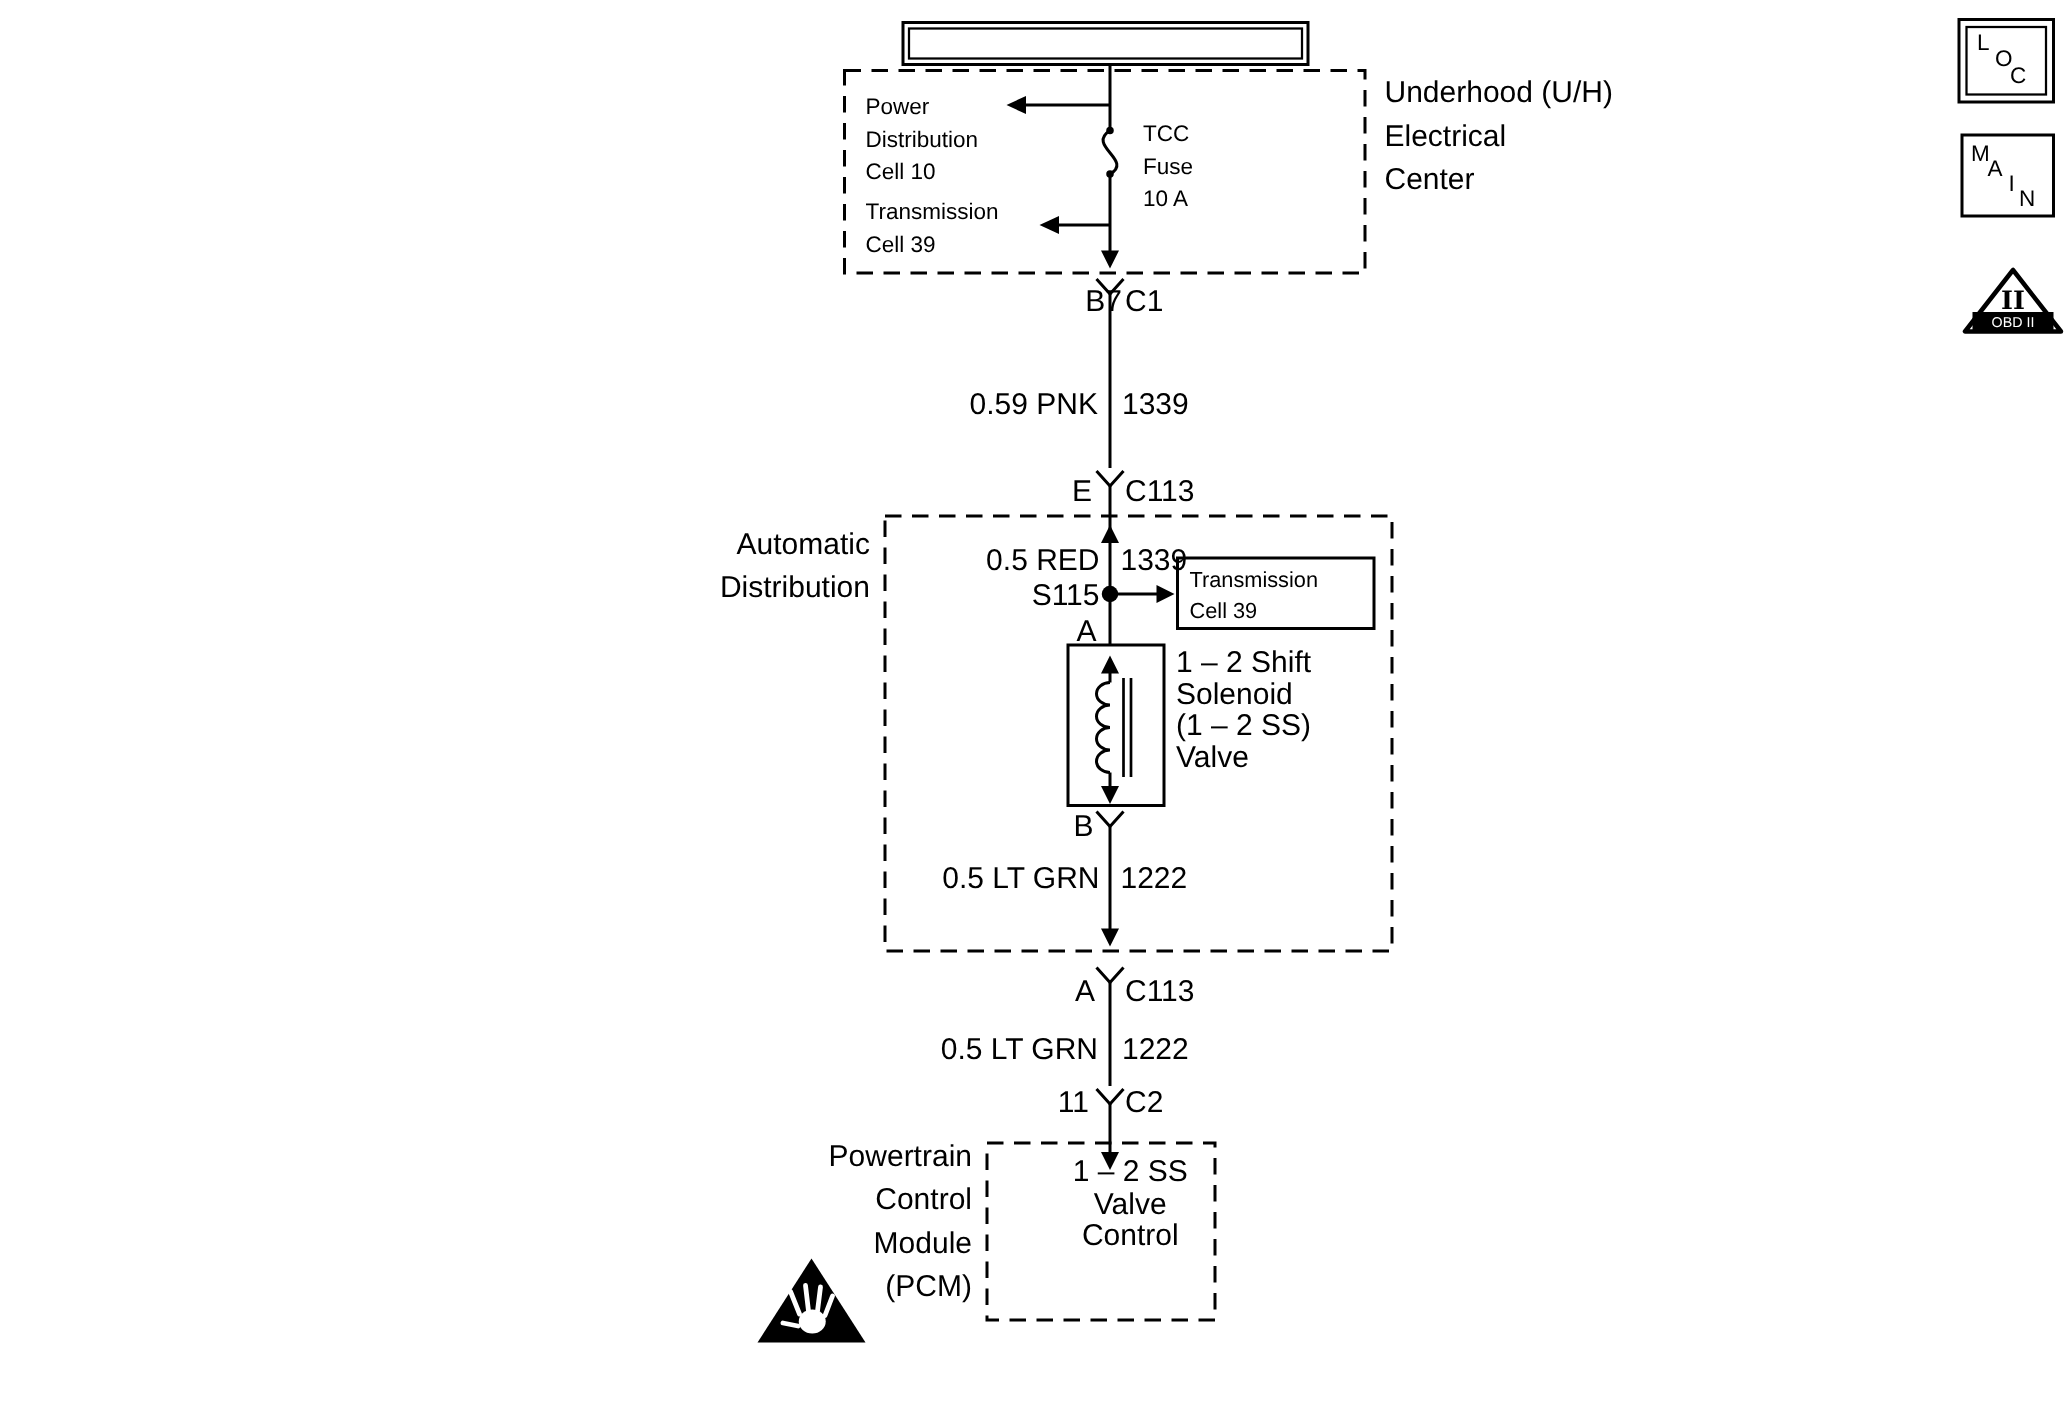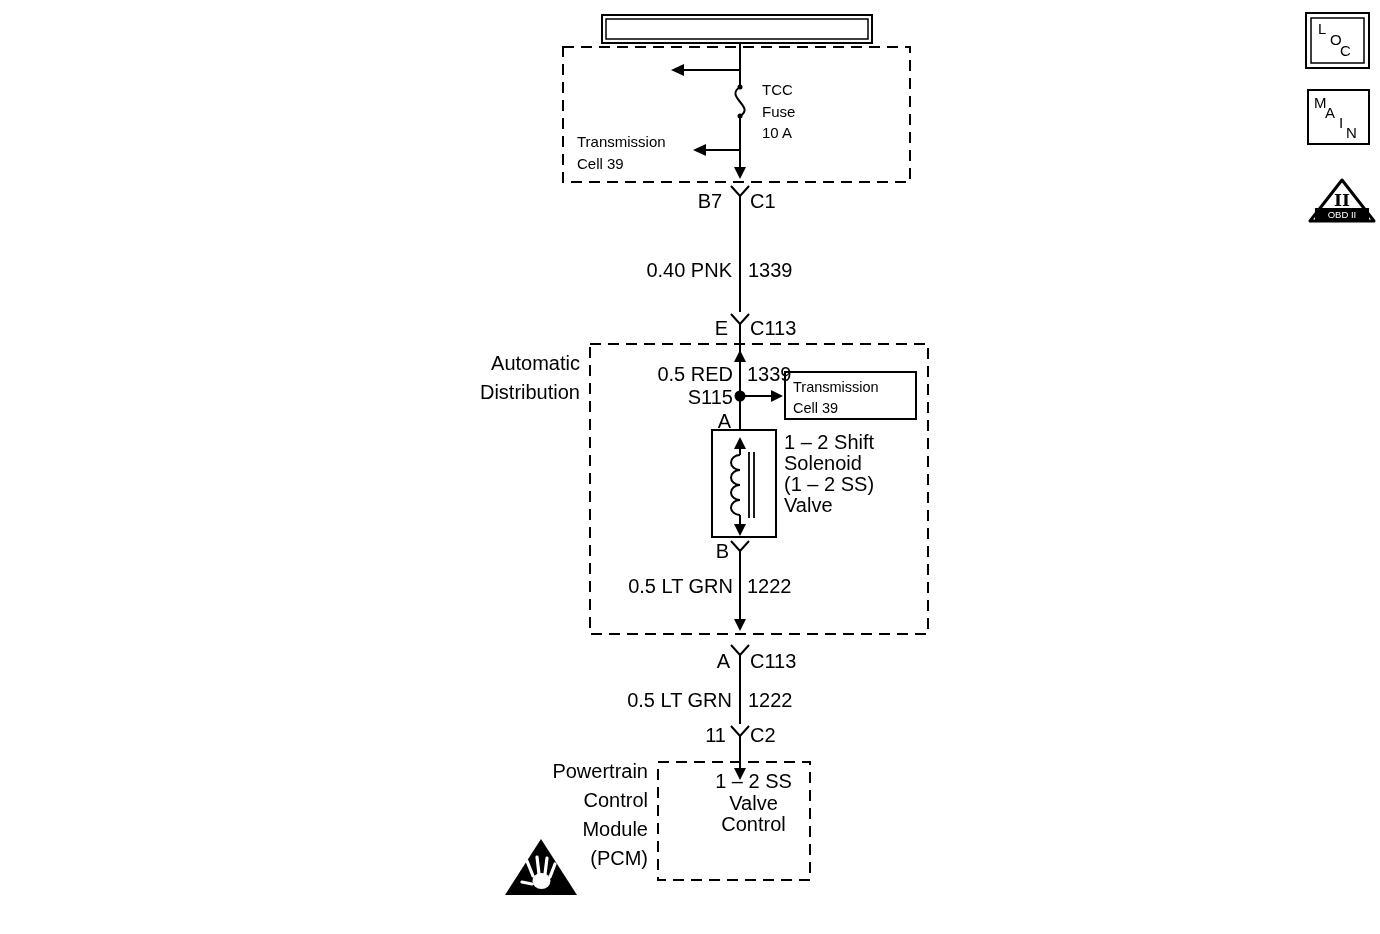--- a/index.html
+++ b/index.html
@@ -120,33 +120,39 @@
 
     <g>
       <rect x="1306" y="13" width="63" height="55" fill="none" stroke="#000" stroke-width="2"></rect>
       <rect x="1311" y="18" width="53" height="45" fill="none" stroke="#000" stroke-width="1.5"></rect>
     </g>
 
     <rect x="1308" y="90" width="61" height="54" fill="none" stroke="#000" stroke-width="2"></rect>
   </svg>
 
 
-
+  <div class="lbl f20" style="left:923px; top:48px; width:230px;">Underhood (U/H)
+Electrical
+Center</div>
+
+  <div class="lbl f15" style="left:577px; top:61px; width:120px;">Power
+Distribution
+Cell 10</div>
 
   <div class="lbl f15" style="left:577px; top:131px; width:130px;">Transmission
 Cell 39</div>
 
   <div class="lbl f15" style="left:762px; top:79px; width:70px;">TCC
 Fuse
 10 A</div>
 
-  <div class="lbl f20 right" style="left:688px; top:187px; width:44px;text-align:center;">B7</div>
+  <div class="lbl f20 right" style="left:704px; top:187px; width:44px;">B7</div>
   <div class="lbl f20" style="left:750px; top:187px;">C1</div>
 
-  <div class="lbl f20 right" style="left:580px; top:256px; width:152px;">0.40 PNK</div>
+  <div class="lbl f20 right" style="left:580px; top:256px; width:152px;">0.59 PNK</div>
   <div class="lbl f20" style="left:748px; top:256px;">1339</div>
 
   <div class="lbl f20 right" style="left:688px; top:314px; width:40px;">E</div>
   <div class="lbl f20" style="left:750px; top:314px;">C113</div>
 
   <div class="lbl f20 right" style="left:415px; top:349px; width:165px;">Automatic
 Distribution</div>
 
   <div class="lbl f14 right" style="left:640px; top:364px; width:93px;">0.5 RED</div>
   <div class="lbl f14" style="left:747px; top:364px;">1339</div>

